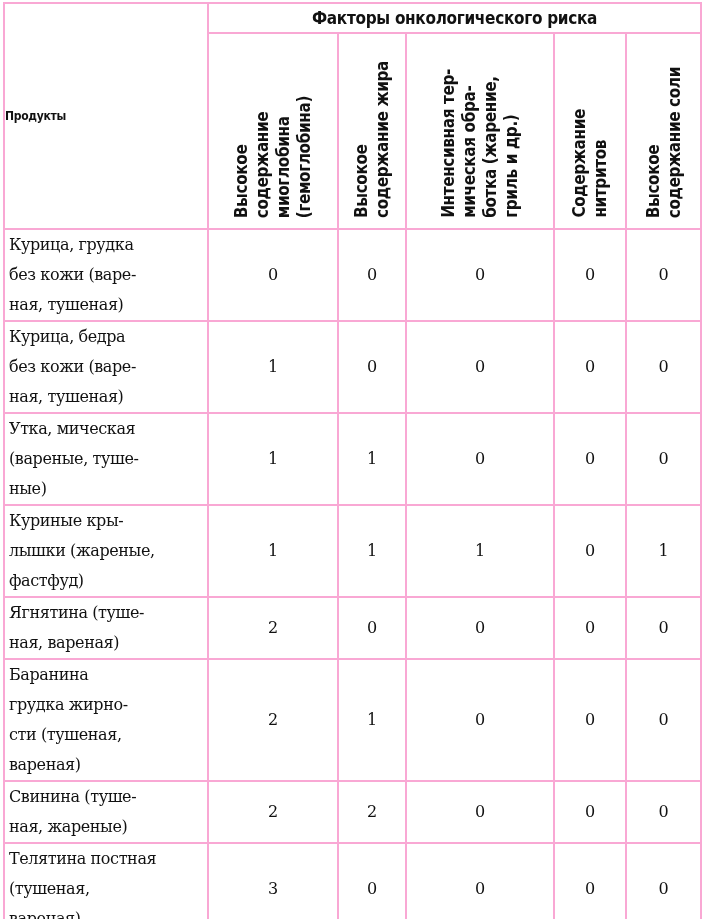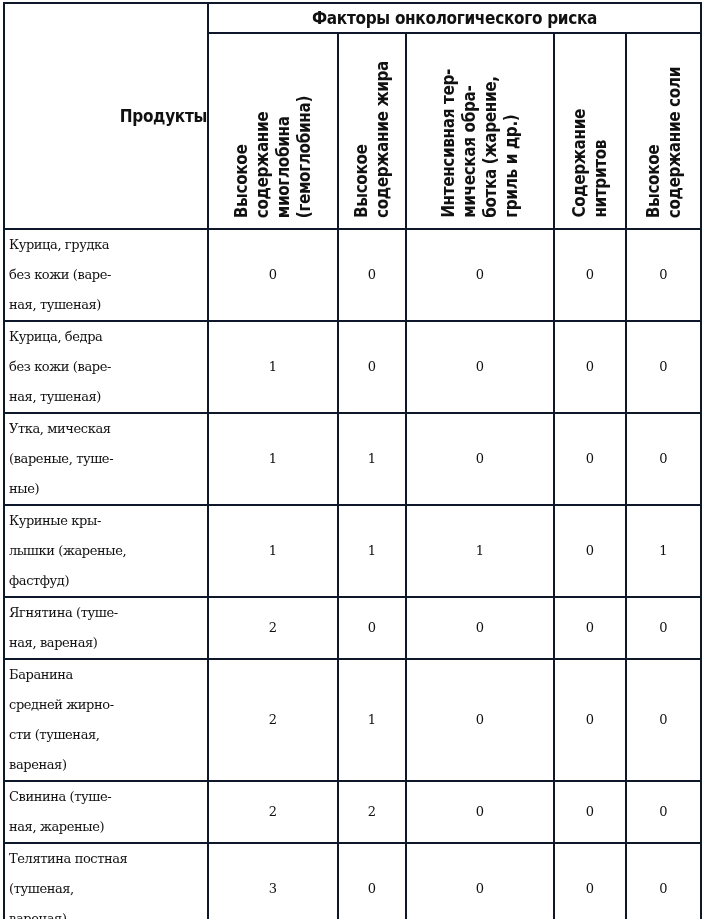--- a/index.html
+++ b/index.html
@@ -3,47 +3,47 @@
 <meta charset="utf-8">
 <style>
   html, body { margin: 0; padding: 0; background: #ffffff; }
   body { width: 703px; height: 919px; position: relative; overflow: hidden; }
   .tbl {
     position: absolute; left: 3px; top: 2px;
     border-collapse: collapse; table-layout: fixed;
     color: #111;
   }
   .tbl td, .tbl th {
-    border: 2px solid #0f172a;
+    border: 2px solid #f9a8d4;
     padding: 0; margin: 0;
     box-sizing: border-box;
   }
   .tbl th {
     font-family: "DejaVu Sans Condensed", "DejaVu Sans", sans-serif;
     font-weight: bold;
     font-stretch: condensed;
   }
   .group-title {
     height: 30px; font-size: 17px; text-align: center; vertical-align: middle;
     letter-spacing: -0.3px;
   }
   .products-head {
-    font-size: 17px; text-align: right; vertical-align: middle;
+    font-size: 12px; text-align: left; vertical-align: middle;
     letter-spacing: -0.3px;
   }
   .vhead { height: 196px; vertical-align: bottom; text-align: center; position: relative; }
   .vtext {
     writing-mode: vertical-rl; transform: rotate(180deg);
     display: inline-block; text-align: left;
     font-size: 17px; line-height: 21px; letter-spacing: -0.4px;
     white-space: pre-line; margin-bottom: 6px;
   }
   .tbl td {
     font-family: "DejaVu Serif", "Liberation Serif", serif;
-    font-size: 13px; line-height: 30px;
+    font-size: 16px; line-height: 30px;
   }
   td.name { padding-left: 4px; text-align: left; vertical-align: middle; white-space: pre-line; letter-spacing: -0.4px; }
   td.val { text-align: center; vertical-align: middle; }
 </style>
 </head>
 <body>
 
 <table class="tbl">
   <colgroup>
     <col style="width:204px">
@@ -120,21 +120,21 @@
       <td class="name">Ягнятина (туше-
 ная, вареная)</td>
       <td class="val">2</td>
       <td class="val">0</td>
       <td class="val">0</td>
       <td class="val">0</td>
       <td class="val">0</td>
     </tr>
     <tr style="height:119px">
       <td class="name">Баранина
-средней жирно-
+грудка жирно-
 сти (тушеная,
 вареная)</td>
       <td class="val">2</td>
       <td class="val">1</td>
       <td class="val">0</td>
       <td class="val">0</td>
       <td class="val">0</td>
     </tr>
     <tr style="height:60px">
       <td class="name">Свинина (туше-

